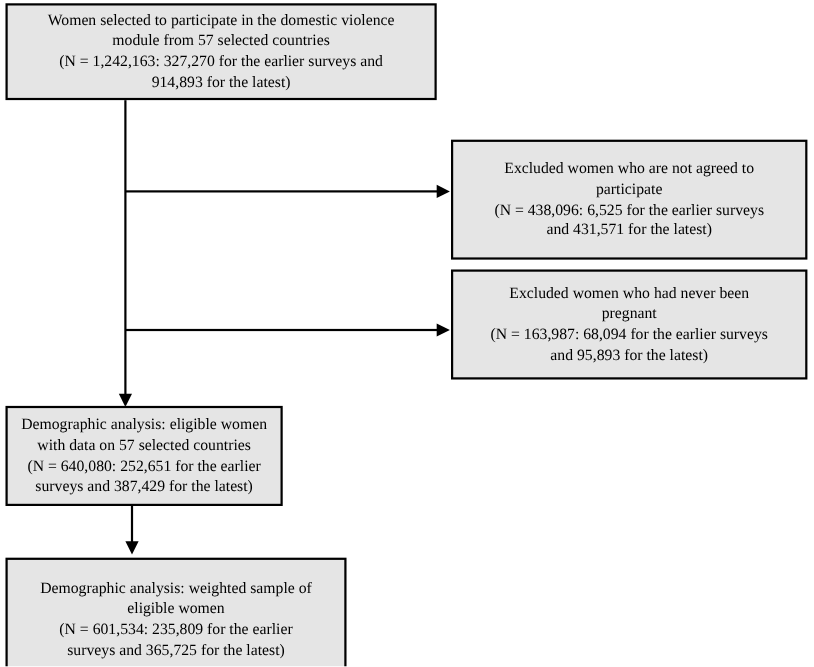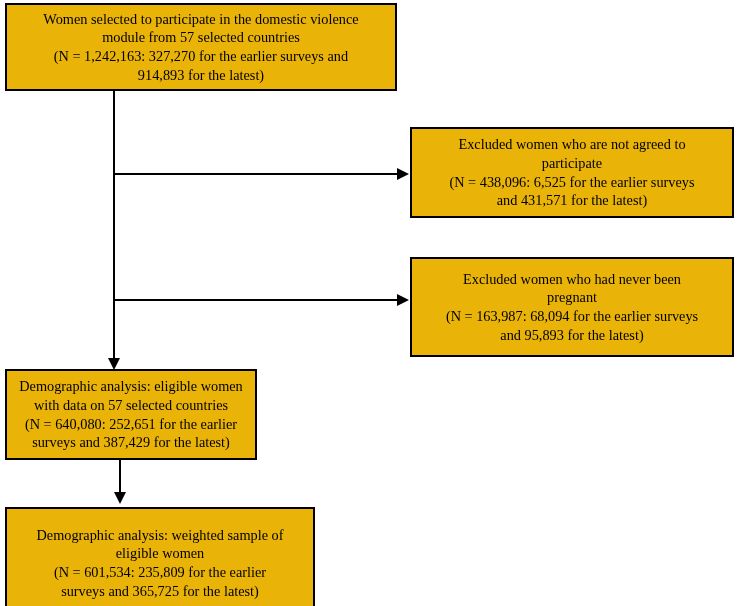--- a/index.html
+++ b/index.html
@@ -16,37 +16,37 @@
     overflow: hidden;
     font-family: "Liberation Serif", "DejaVu Serif", serif;
     color: #000000;
   }
 
   
   .node {
     position: absolute;
     box-sizing: border-box;
     border: 2.5px solid #000000;
-    background: #eab308;
+    background: #e5e5e5;
     display: flex;
     align-items: center;
     justify-content: center;
     text-align: center;
     line-height: 1.30;
     font-size: 14.3px;
     padding: 3px 7px;
   }
   .node .txt {
     display: block;
     white-space: pre-line;
   }
 
   #box-top      { left: 5px;   top: 3px;   width: 392px; height: 88px; }
-  #box-excl-1   { left: 410px; top: 127px; width: 324px; height: 91px; }
-  #box-excl-2   { left: 410px; top: 245px; width: 324px; height: 100px; margin-top: 12px; }
+  #box-excl-1   { left: 410px; top: 127px; width: 324px; height: 109px; }
+  #box-excl-2   { left: 410px; top: 245px; width: 324px; height: 100px; }
   #box-demo     { left: 5px;   top: 369px; width: 252px; height: 91px; }
   #box-weighted { left: 5px;   top: 507px; width: 310px; height: 112px; }
 
   
   .edge {
     position: absolute;
     background: #000000;
   }
   
   #trunk-main {

